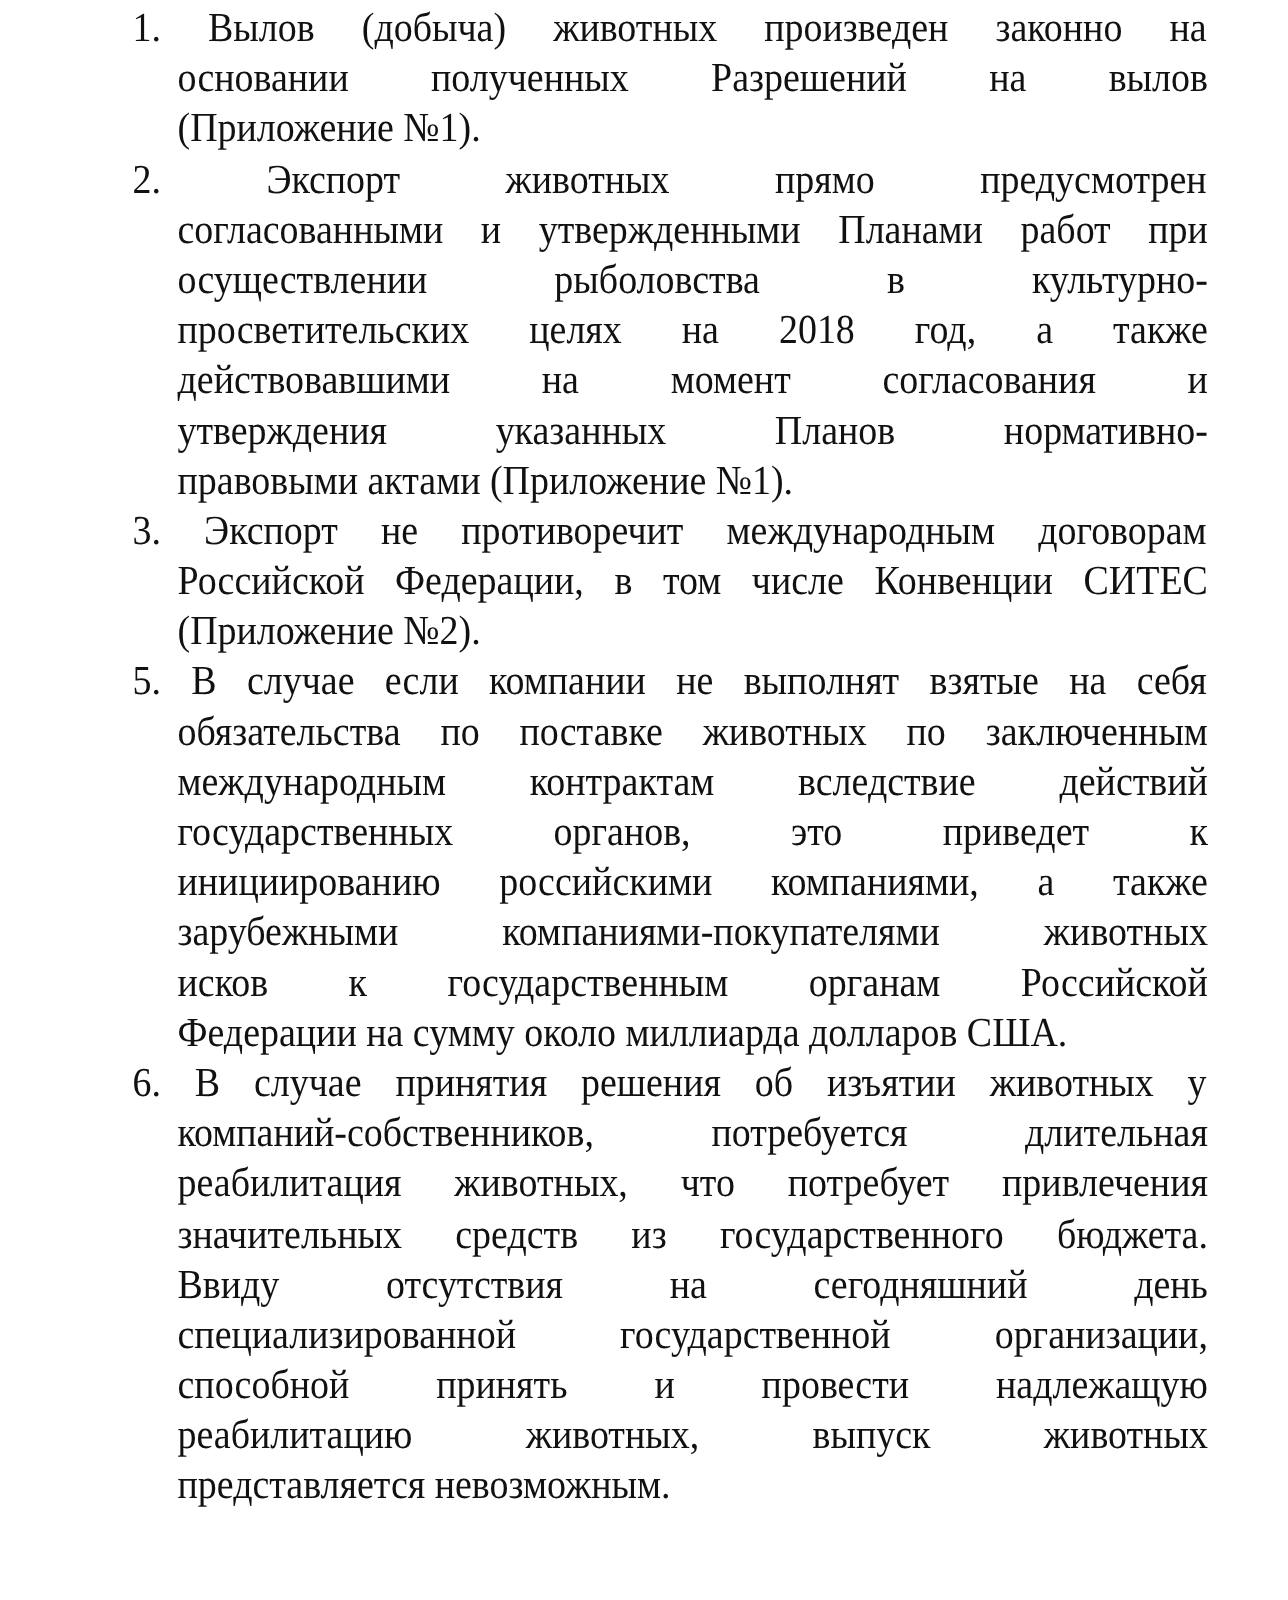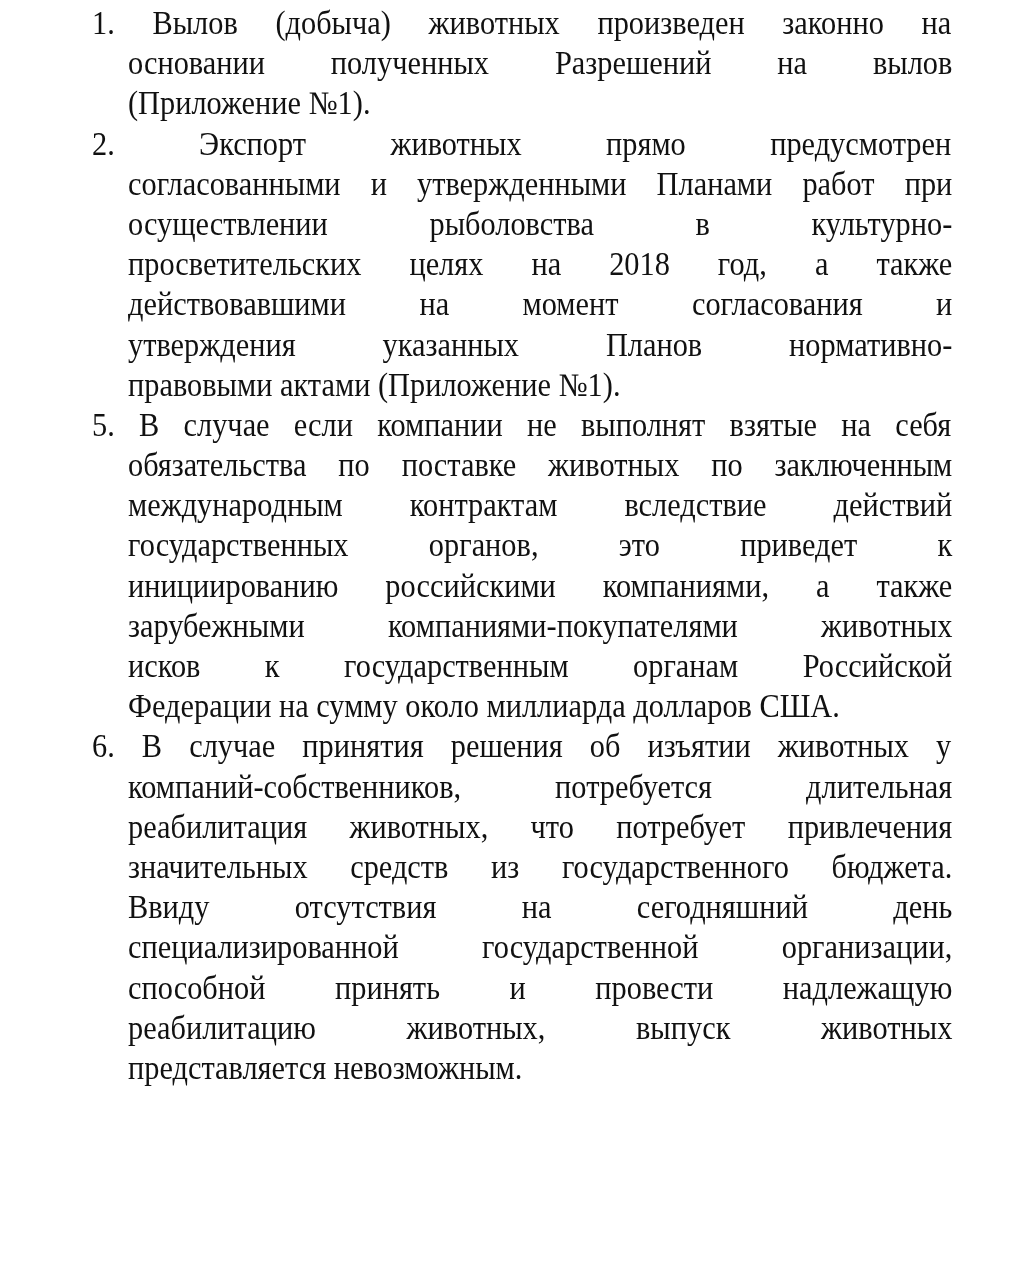--- a/index.html
+++ b/index.html
@@ -10,21 +10,21 @@
     body {
       width: 1030px;
       height: 1280px;
       overflow: hidden;
       position: relative;
       font-family: "Liberation Serif", "DejaVu Serif", serif;
       color: #111111;
     }
     .page {
       position: absolute;
-      left: 4px;
+      left: 18px;
       top: 0;
       width: 880px;
       height: 1280px;
       padding-left: 27px;
     }
     .top-fragment {
       position: absolute;
       left: 480px;
       top: -14px;
       width: 10px;
@@ -76,20 +76,25 @@
       <div class="item">
         <div class="line first justify">2.  Экспорт животных прямо предусмотрен</div>
         <div class="line cont justify">согласованными и утвержденными Планами работ при</div>
         <div class="line cont justify">осуществлении рыболовства в культурно-</div>
         <div class="line cont justify">просветительских целях на 2018 год, а также</div>
         <div class="line cont justify">действовавшими на момент согласования и</div>
         <div class="line cont justify">утверждения указанных Планов нормативно-</div>
         <div class="line cont">правовыми актами (Приложение №1).</div>
       </div>
       <div class="item">
+        <div class="line first justify">3. Экспорт не противоречит международным договорам</div>
+        <div class="line cont justify">Российской Федерации, в том числе Конвенции СИТЕС</div>
+        <div class="line cont">(Приложение №2).</div>
+      </div>
+      <div class="item">
         <div class="line first justify">5. В случае если компании не выполнят взятые на себя</div>
         <div class="line cont justify">обязательства по поставке животных по заключенным</div>
         <div class="line cont justify">международным контрактам вследствие действий</div>
         <div class="line cont justify">государственных органов, это приведет к</div>
         <div class="line cont justify">инициированию российскими компаниями, а также</div>
         <div class="line cont justify">зарубежными компаниями-покупателями животных</div>
         <div class="line cont justify">исков к государственным органам Российской</div>
         <div class="line cont">Федерации на сумму около миллиарда долларов США.</div>
       </div>
       <div class="item">

